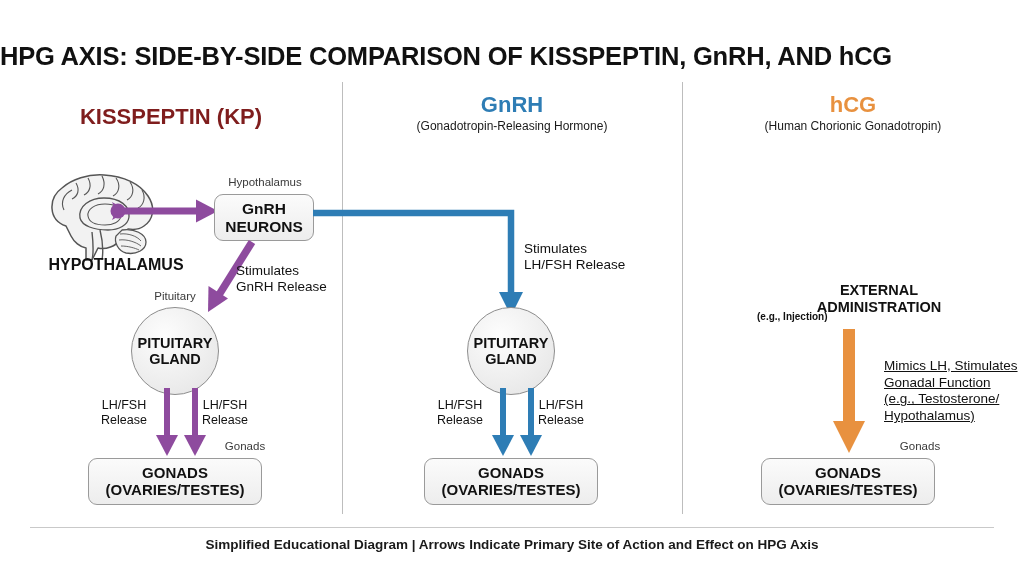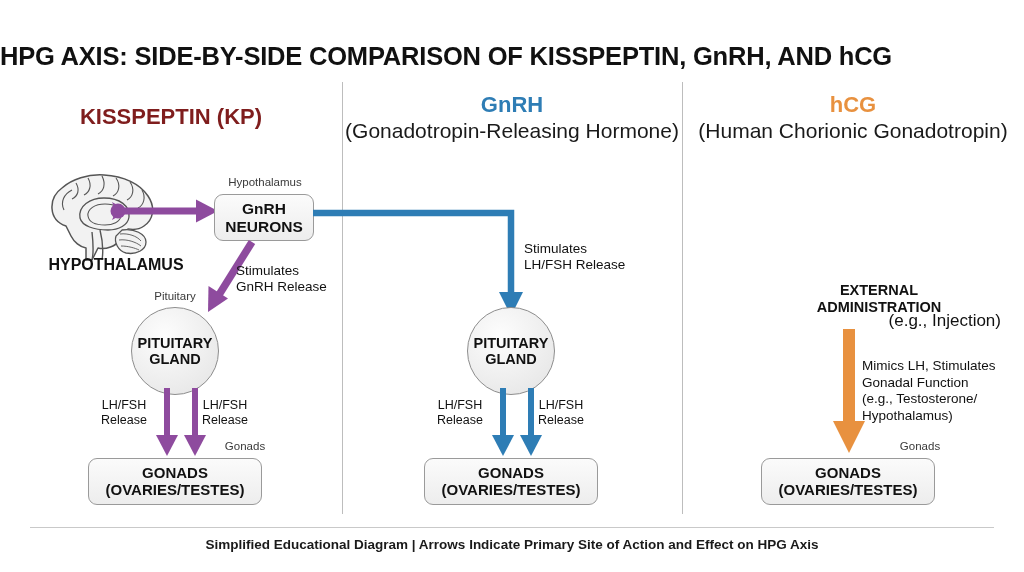--- a/index.html
+++ b/index.html
@@ -37,21 +37,21 @@
 
   
   .col-title{
     text-align:center;
     font-size:22px;
     font-weight:bold;
     white-space:nowrap;
   }
   .col-sub{
     text-align:center;
-    font-size:21px;
+    font-size:12px;
     color:#1a1a1a;
     white-space:nowrap;
   }
 
   
   .node-box{
     border:1.4px solid #9a9a9a;
     border-radius:9px;
     background:linear-gradient(180deg,#fbfbfb 0%,#ededed 100%);
     box-sizing:border-box;
@@ -106,23 +106,23 @@
 
   .strong-center{
     text-align:center;
     font-weight:bold;
     font-size:14.5px;
     line-height:1.16;
     white-space:nowrap;
     margin-top:7px;
   }
   .sub-center{
-    text-align:right;
-    font-size:17px;
-    font-weight:normal;
+    text-align:left;
+    font-size:10px;
+    font-weight:bold;
     white-space:nowrap;
   }
 
   
   #footer-rule{
     left:30px;top:527px;width:964px;height:1px;background:#c9c9c9;
   }
   #footer-text{
     left:0;top:537px;width:1024px;text-align:center;
     font-size:13.5px;color:#1a1a1a;white-space:nowrap;font-weight:bold;
@@ -280,21 +280,21 @@
   </div>
   <div class="abs sub-center" style="left:757px;top:311px;width:244px;">(e.g., Injection)</div>
 
   <div class="abs" style="left:832px;top:329px;">
     <svg width="36" height="128" viewBox="0 0 36 128">
       <rect x="11" y="0" width="12" height="96" fill="#e8913f"></rect>
       <path d="M17 124 L1 92 L33 92 Z" fill="#e8913f"></path>
     </svg>
   </div>
 
-  <div class="abs annot" style="left:862px;top:358px;line-height:1.24;">
+  <div class="abs annot" style="left:884px;top:358px;line-height:1.24;text-decoration:underline;">
     <div>Mimics LH, Stimulates</div>
     <div>Gonadal Function</div>
     <div>(e.g., Testosterone/</div>
     <div>Hypothalamus)</div>
   </div>
 
   <div class="abs cap" style="left:885px;top:440px;width:70px;text-align:center;">Gonads</div>
   <div class="abs node-box" style="left:761px;top:458px;width:174px;height:47px;font-size:15px;">
     <span>GONADS</span>
     <span>(OVARIES/TESTES)</span>

